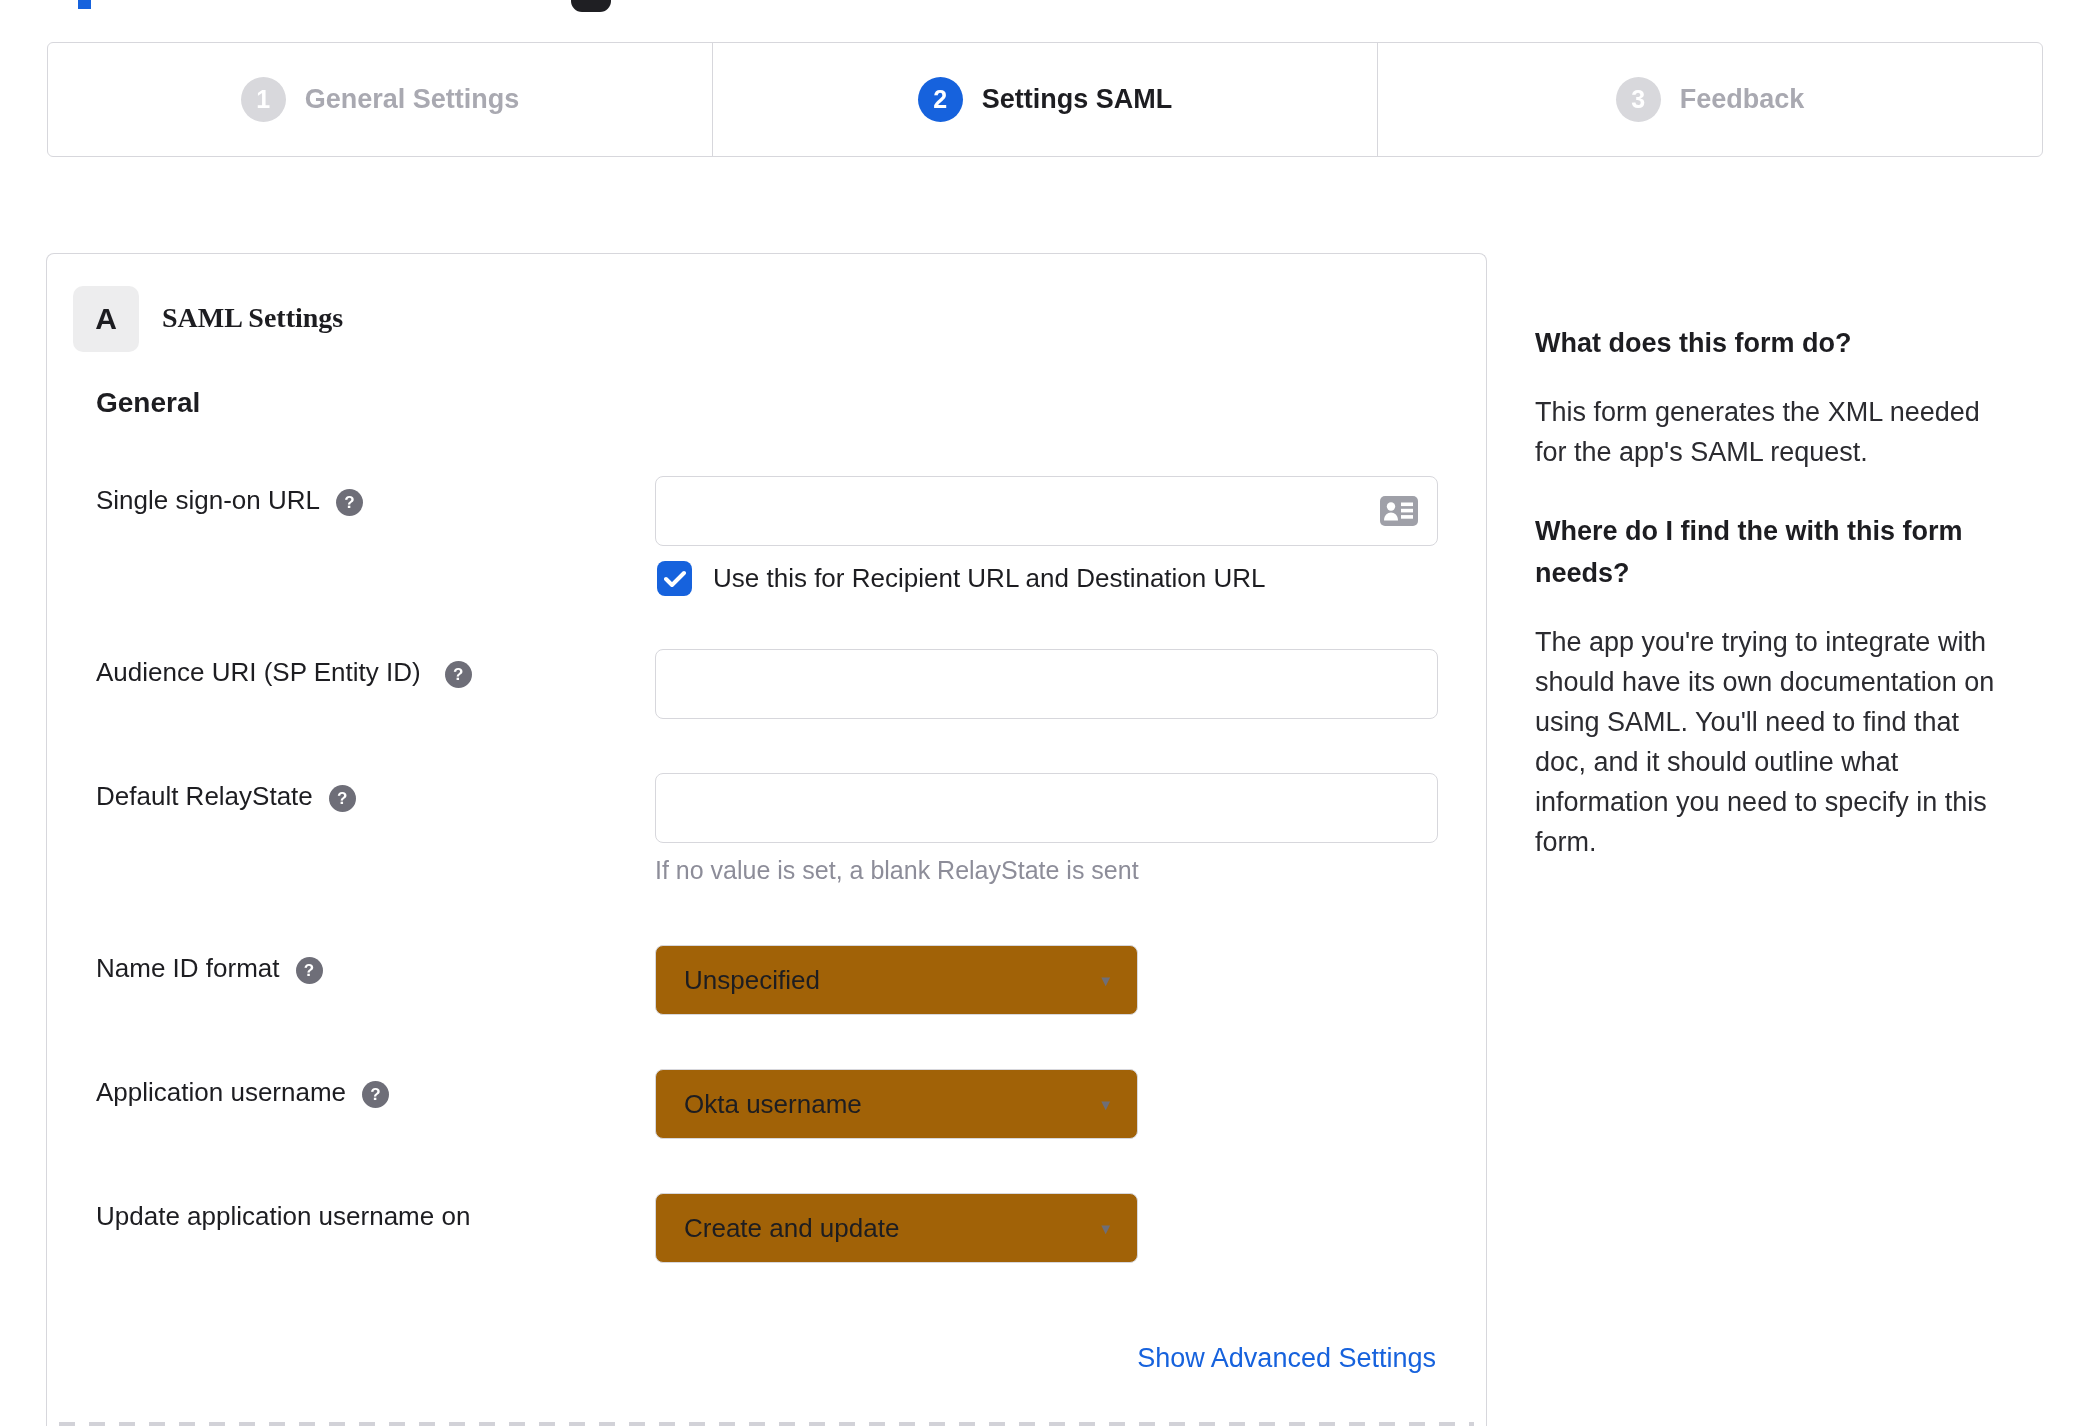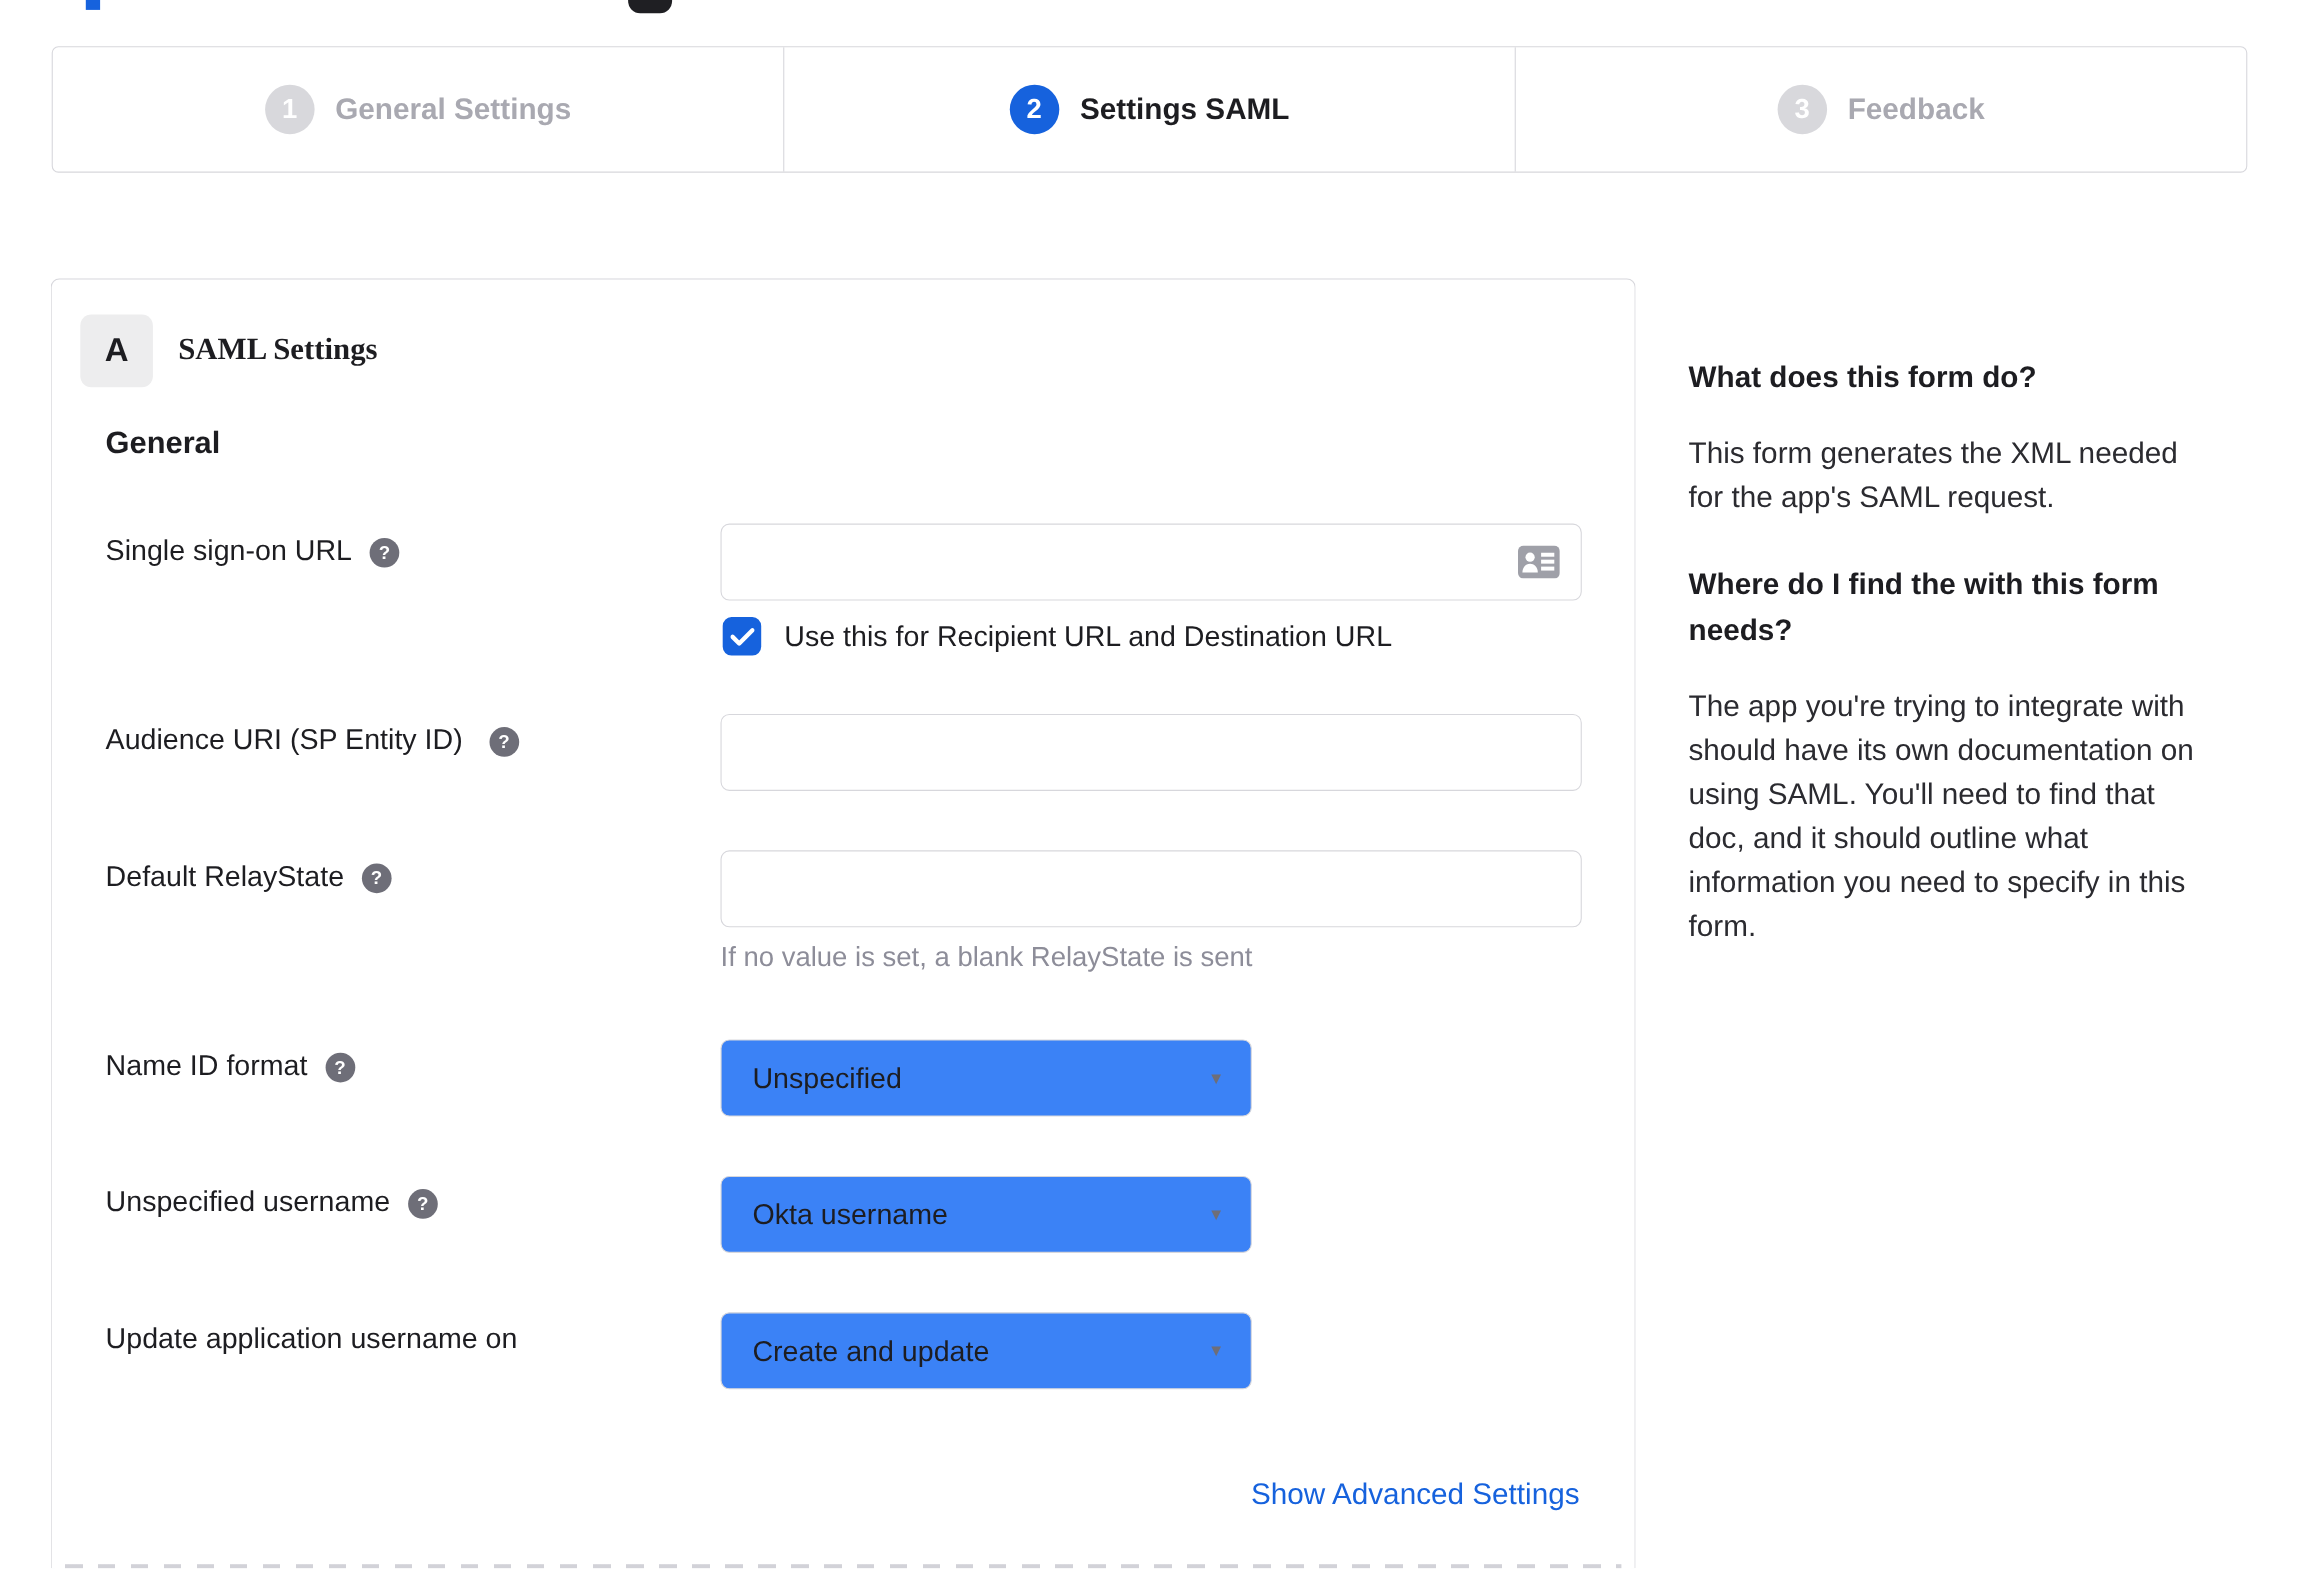--- a/index.html
+++ b/index.html
@@ -37,21 +37,21 @@
   .help::after{content:"?";color:#fff;font-size:17px;font-weight:bold;}
 
   .text-input-wrap{position:absolute;left:608px;width:783px;height:70px;}
   .text-input{width:100%;height:100%;box-sizing:border-box;border:1px solid #d7d7dc;border-radius:8px;
               padding:0 70px 0 26px;font-size:26px;font-family:"Liberation Sans",sans-serif;color:#1d1d21;outline:none;background:#fff;}
   .input-icon{position:absolute;right:20px;top:50%;transform:translateY(-50%);line-height:0;}
 
   .hint{position:absolute;left:608px;font-size:25px;color:#8d8d99;}
 
   .select-box{position:absolute;left:608px;width:483px;height:70px;box-sizing:border-box;border:1px solid #d7d7dc;
-              border-radius:8px;background:#3b82f6;display:flex;align-items:center;cursor:default;}
+              border-radius:8px;background:#a16207;display:flex;align-items:center;cursor:default;}
   .select-value{font-size:26px;color:#1d1d21;padding-left:28px;flex:1;}
   .select-arrow{padding-right:24px;color:#6e6e78;font-size:15px;line-height:1;}
   .select-arrow::after{content:"▼";}
 
   .checkbox{position:absolute;left:610px;top:307px;width:35px;height:35px;background:#1662dd;border-radius:8px;
             display:flex;align-items:center;justify-content:center;}
   .checkbox-label{position:absolute;left:666px;top:307px;height:35px;display:flex;align-items:center;font-size:26px;}
 
   .advanced-link{position:absolute;right:50px;top:1089px;font-size:27px;font-weight:500;color:#1662dd;cursor:pointer;text-decoration:none;}
 
@@ -132,21 +132,21 @@
     <div class="field-label" style="top:696px;">
       <span>Name ID format</span>
       <span class="help"></span>
     </div>
     <div class="select-box" style="top:691px;">
       <span class="select-value">Unspecified</span>
       <span class="select-arrow"></span>
     </div>
 
     <div class="field-label" style="top:820px;">
-      <span>Unspecified username</span>
+      <span>Application username</span>
       <span class="help"></span>
     </div>
     <div class="select-box" style="top:815px;">
       <span class="select-value">Okta username</span>
       <span class="select-arrow"></span>
     </div>
 
     <div class="field-label" style="top:944px;">
       <span>Update application username on</span>
     </div>

